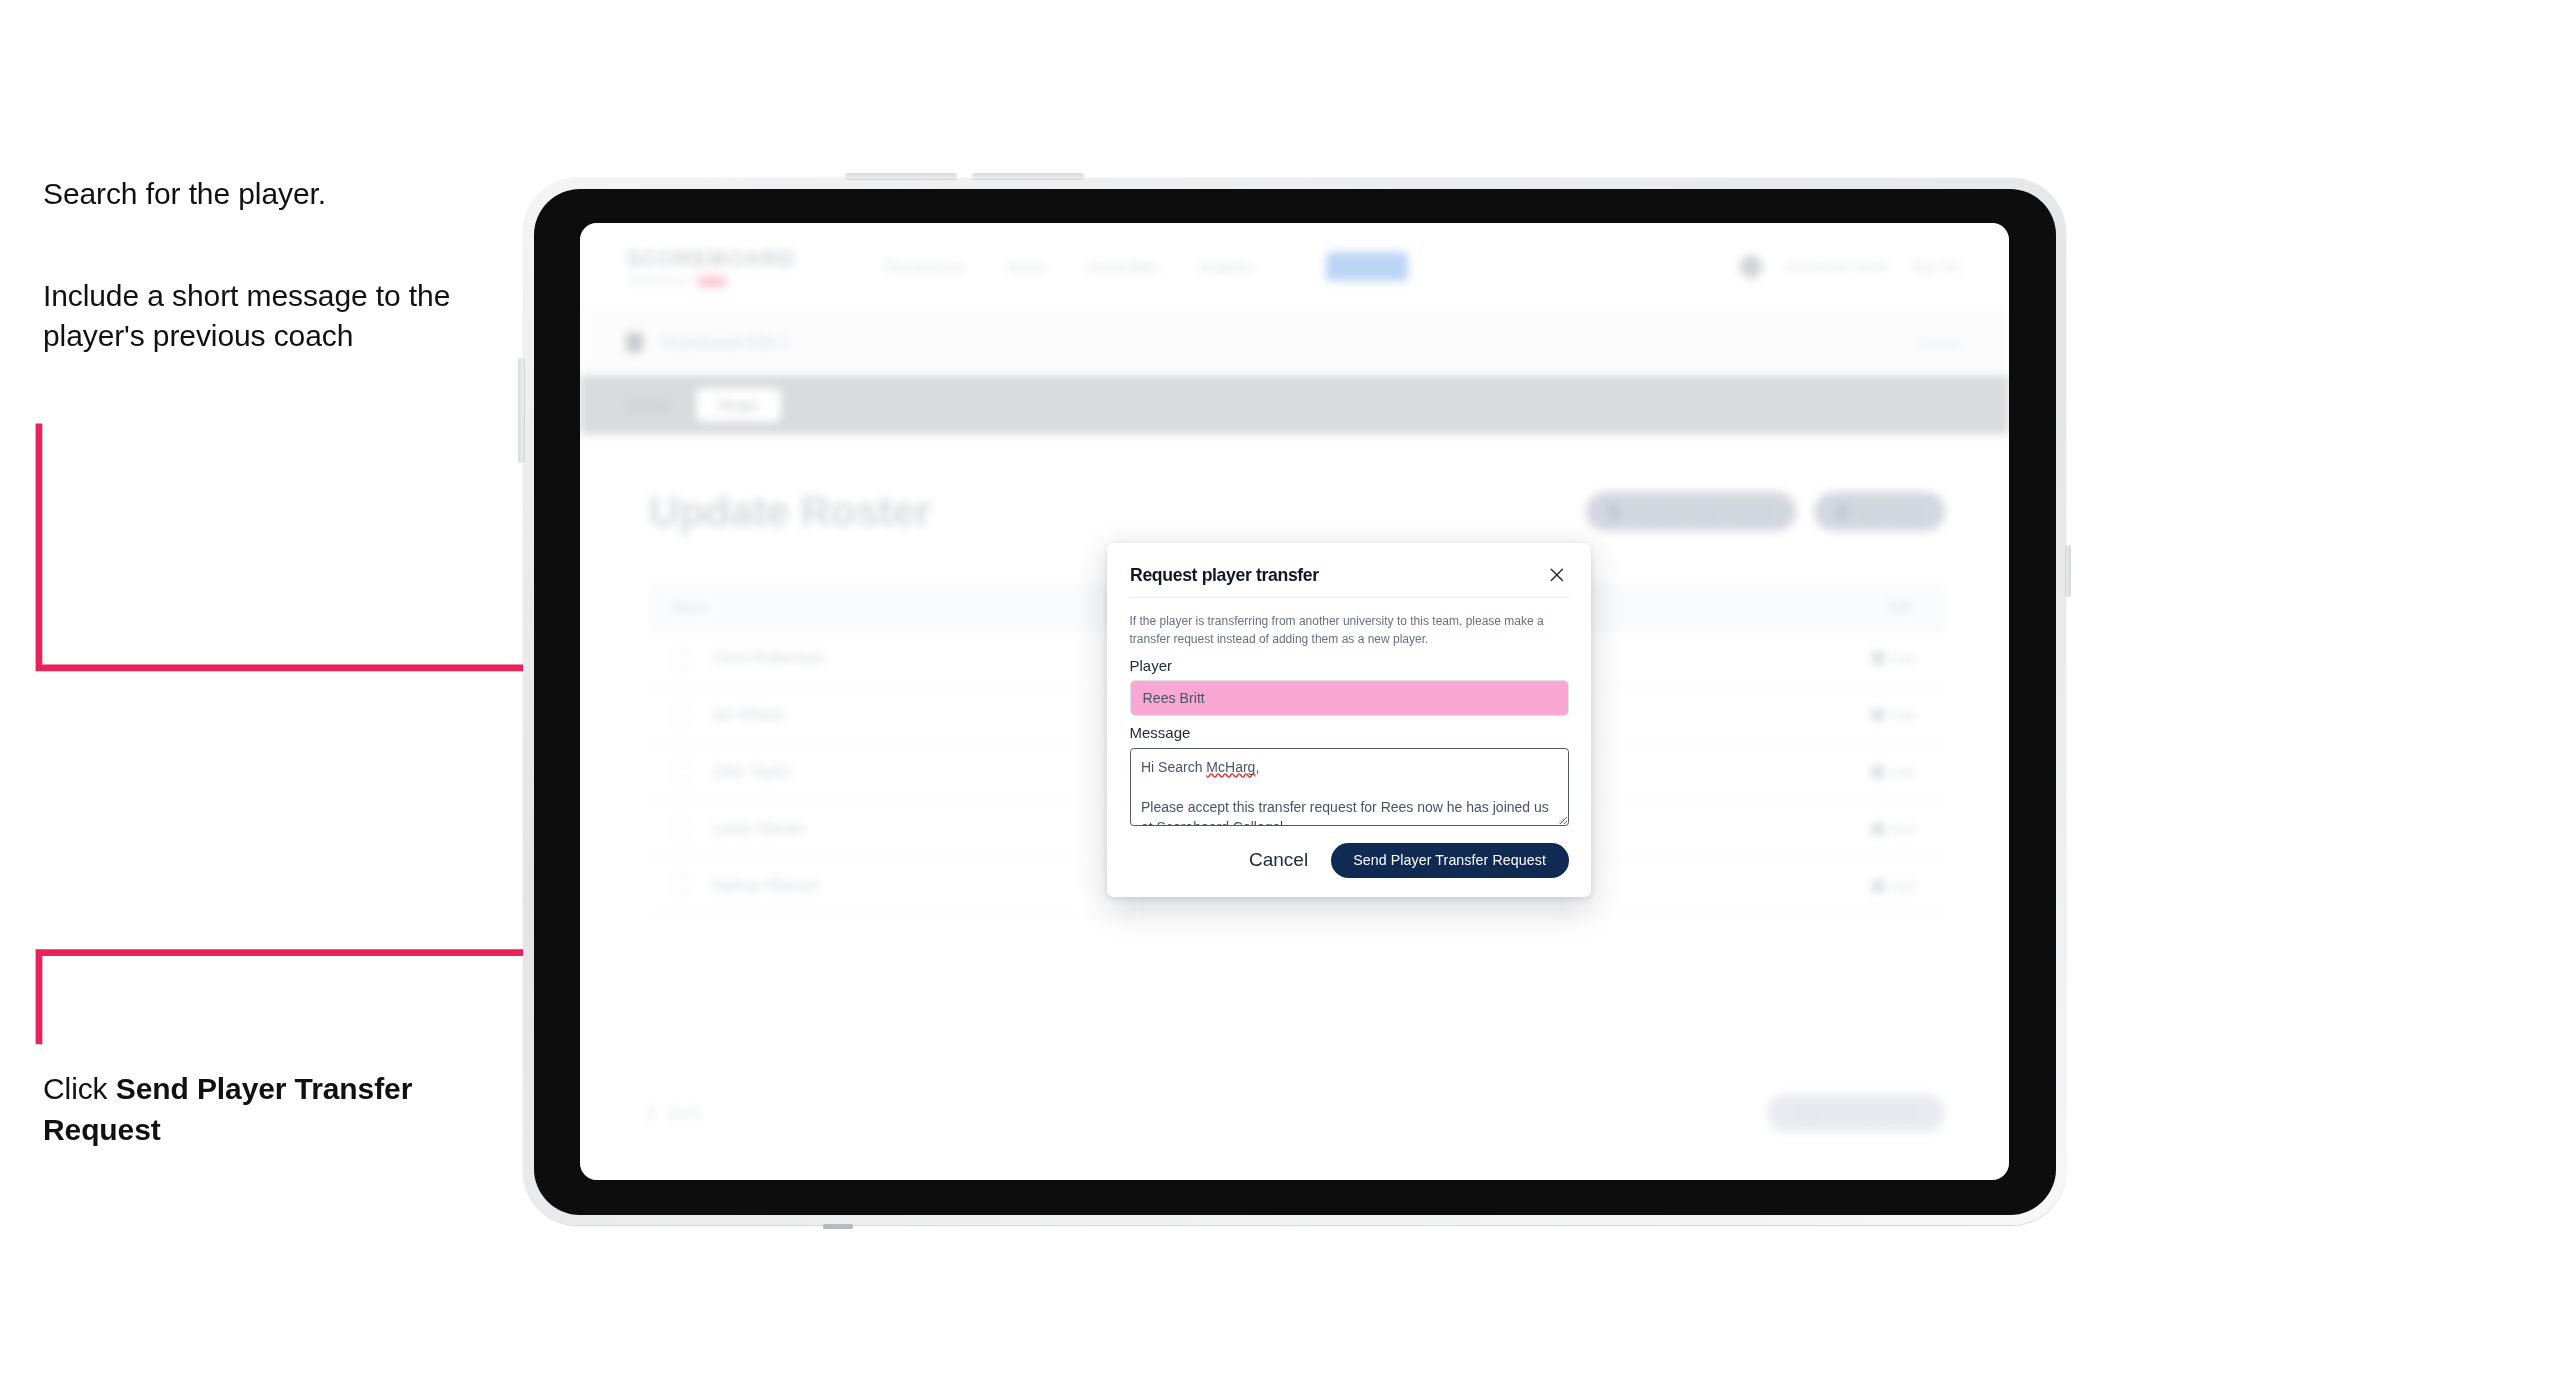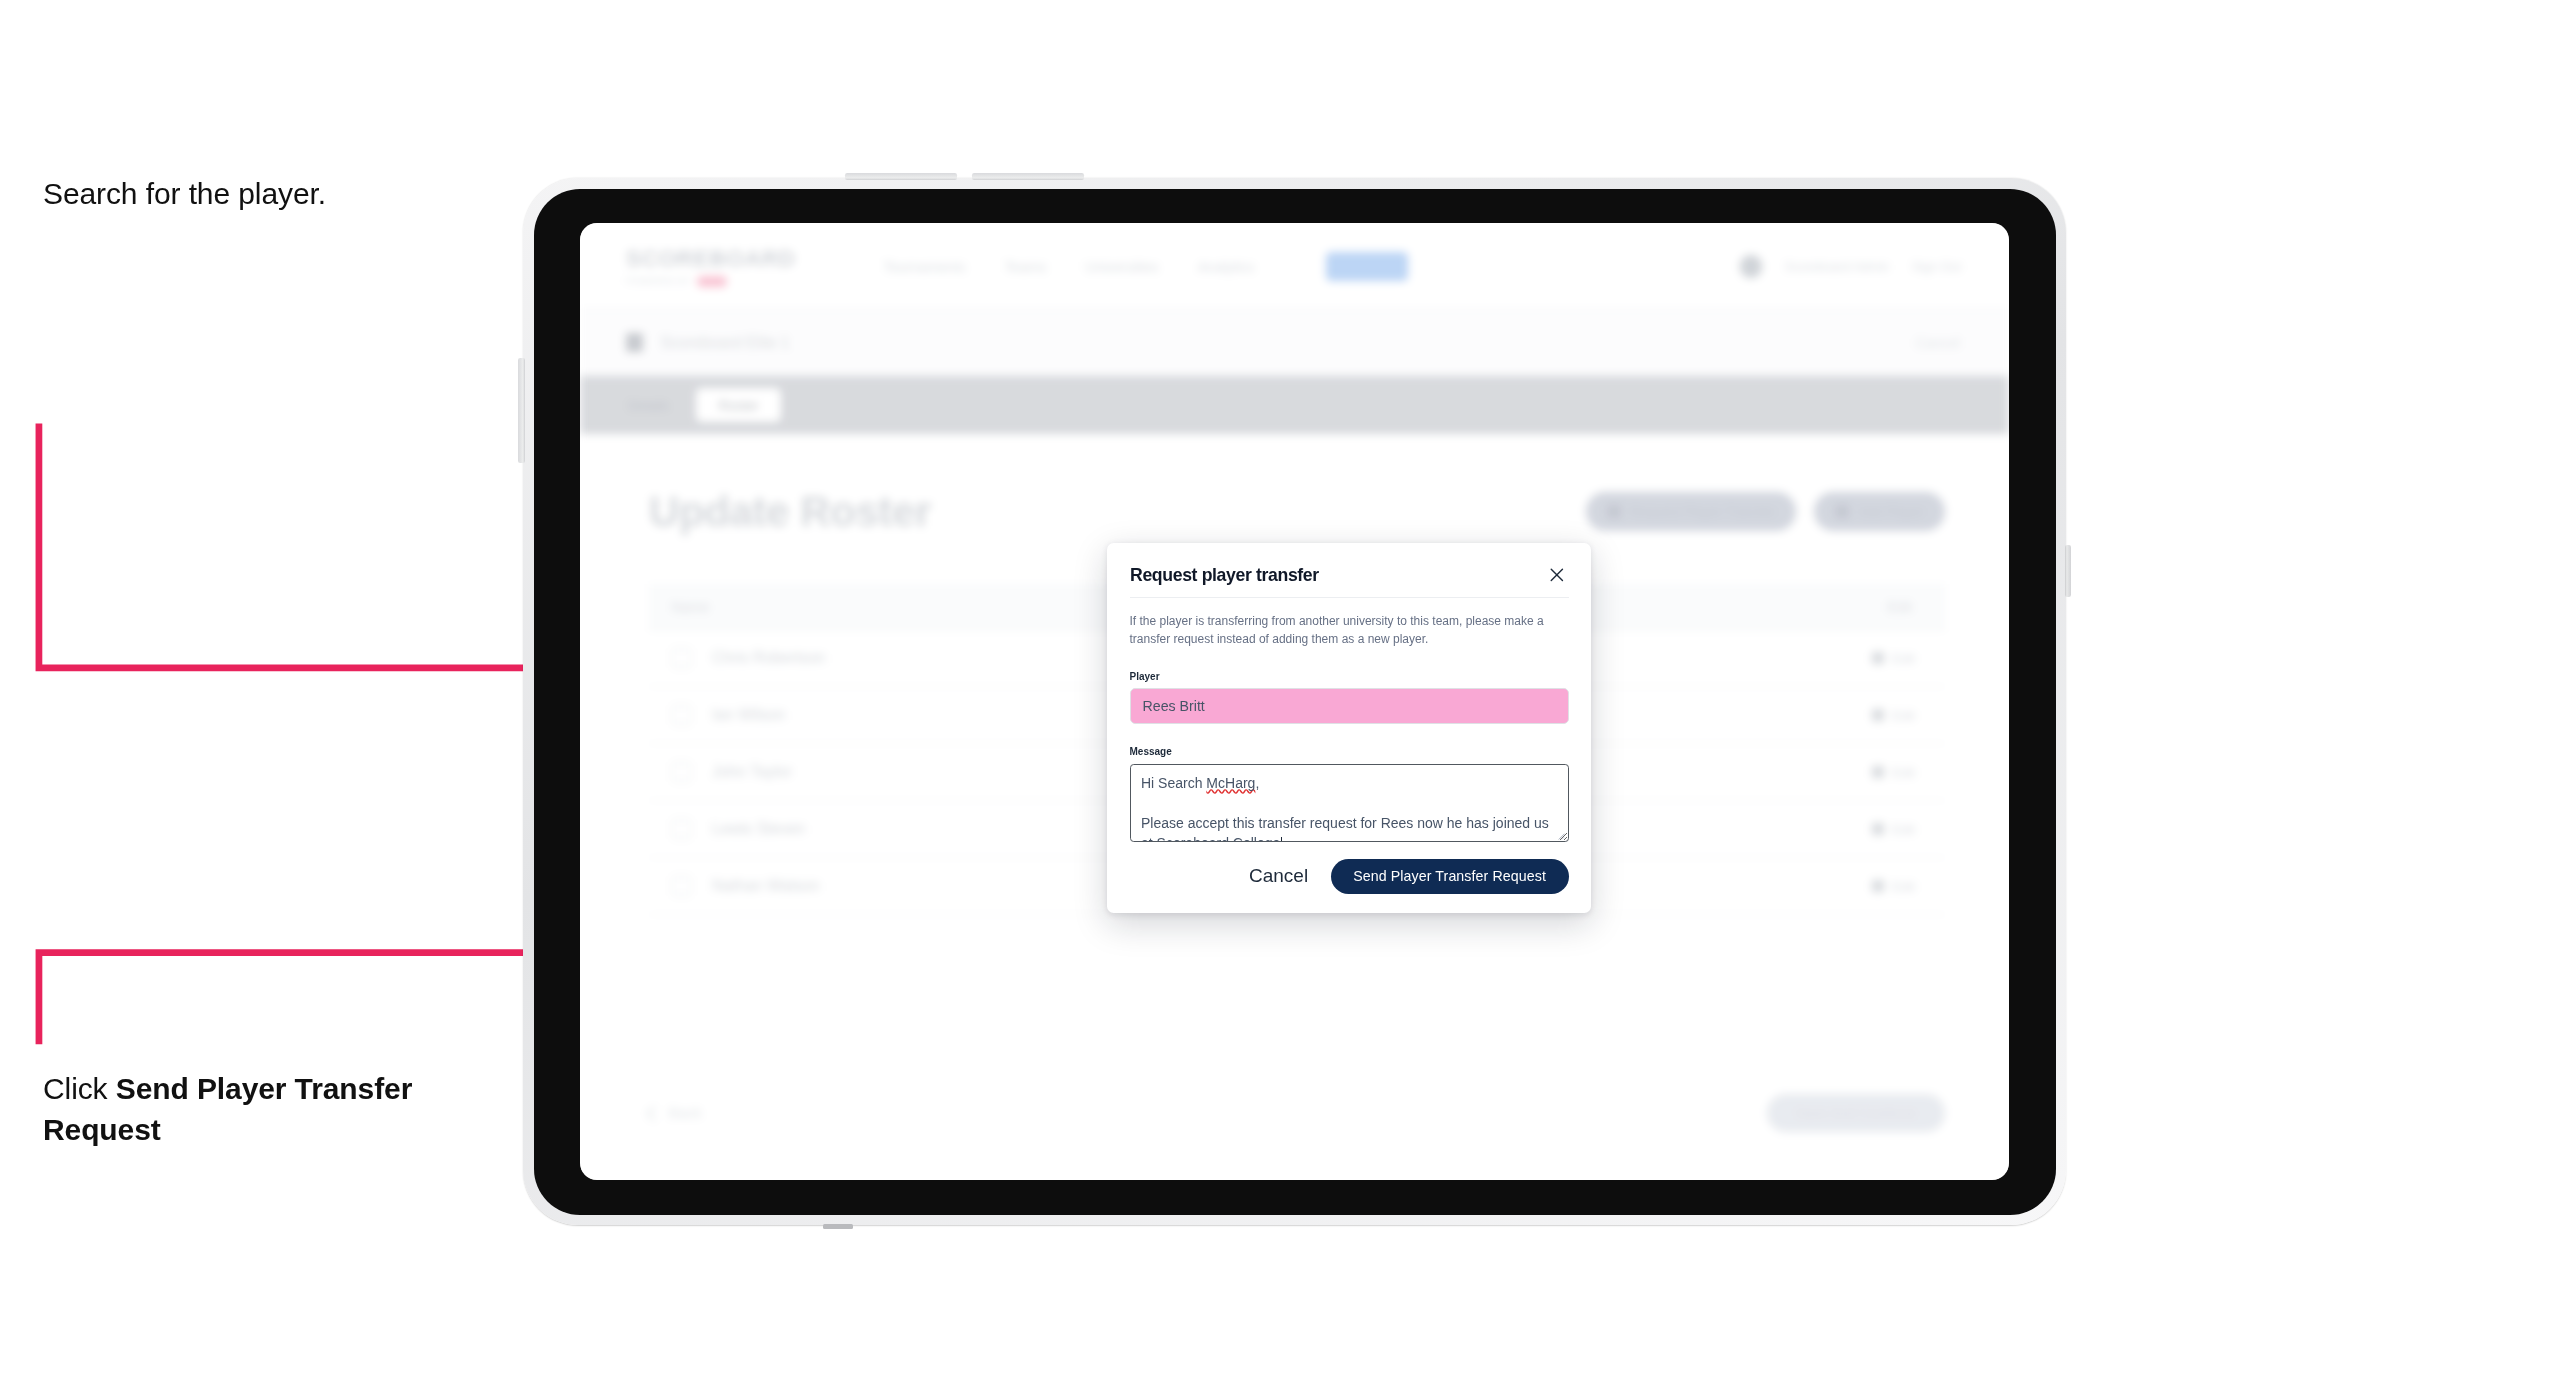--- a/index.html
+++ b/index.html
@@ -217,22 +217,22 @@
     display: flex; align-items: center; justify-content: center;
   }
   #modal-close svg { display: block; }
 
   #modal-desc {
     margin-top: 13.5px;
     font-size: 12px; line-height: 1.55; color: #667085;
   }
 
   .field-label {
-    margin-top: 22px; margin-bottom: 6.7px;
-    font-size: 10px; font-weight: bold; color: #1d2939;
+    margin-top: 8px; margin-bottom: 6.7px;
+    font-size: 15px; font-weight: normal; color: #1d2939;
   }
   #player-input {
     width: 100%; height: 36px;
     background: #f9a8d4;
     border: 0.7px solid #dfe1e5;
     border-radius: 5.2px;
     padding: 0 12px;
     font-family: "Liberation Sans", sans-serif;
     font-size: 14.2px; color: #475467;
   }
@@ -276,20 +276,21 @@
     white-space: nowrap;
   }
 </style>
 </head>
 <body>
 
 <div id="stage">
 
   <div class="annotation" id="anno-search">Search for the player.</div>
 
+  <div class="annotation" id="anno-message">Include a short message to the player's previous coach</div>
 
   <div class="annotation" id="anno-click">
     <span>Click </span><span class="bold">Send Player Transfer Request</span>
   </div>
 
   <svg class="arrow-svg" id="arrow-one" viewBox="0 0 1420 400">
     <path d="M 52 10 L 52 332 L 1340 332" fill="none" stroke="#E8235C" stroke-width="9" stroke-linecap="square"></path>
     <path d="M 1300 300 L 1350 332 L 1300 364" fill="none" stroke="#E8235C" stroke-width="11" stroke-linecap="round" stroke-linejoin="round"></path>
   </svg>
 

